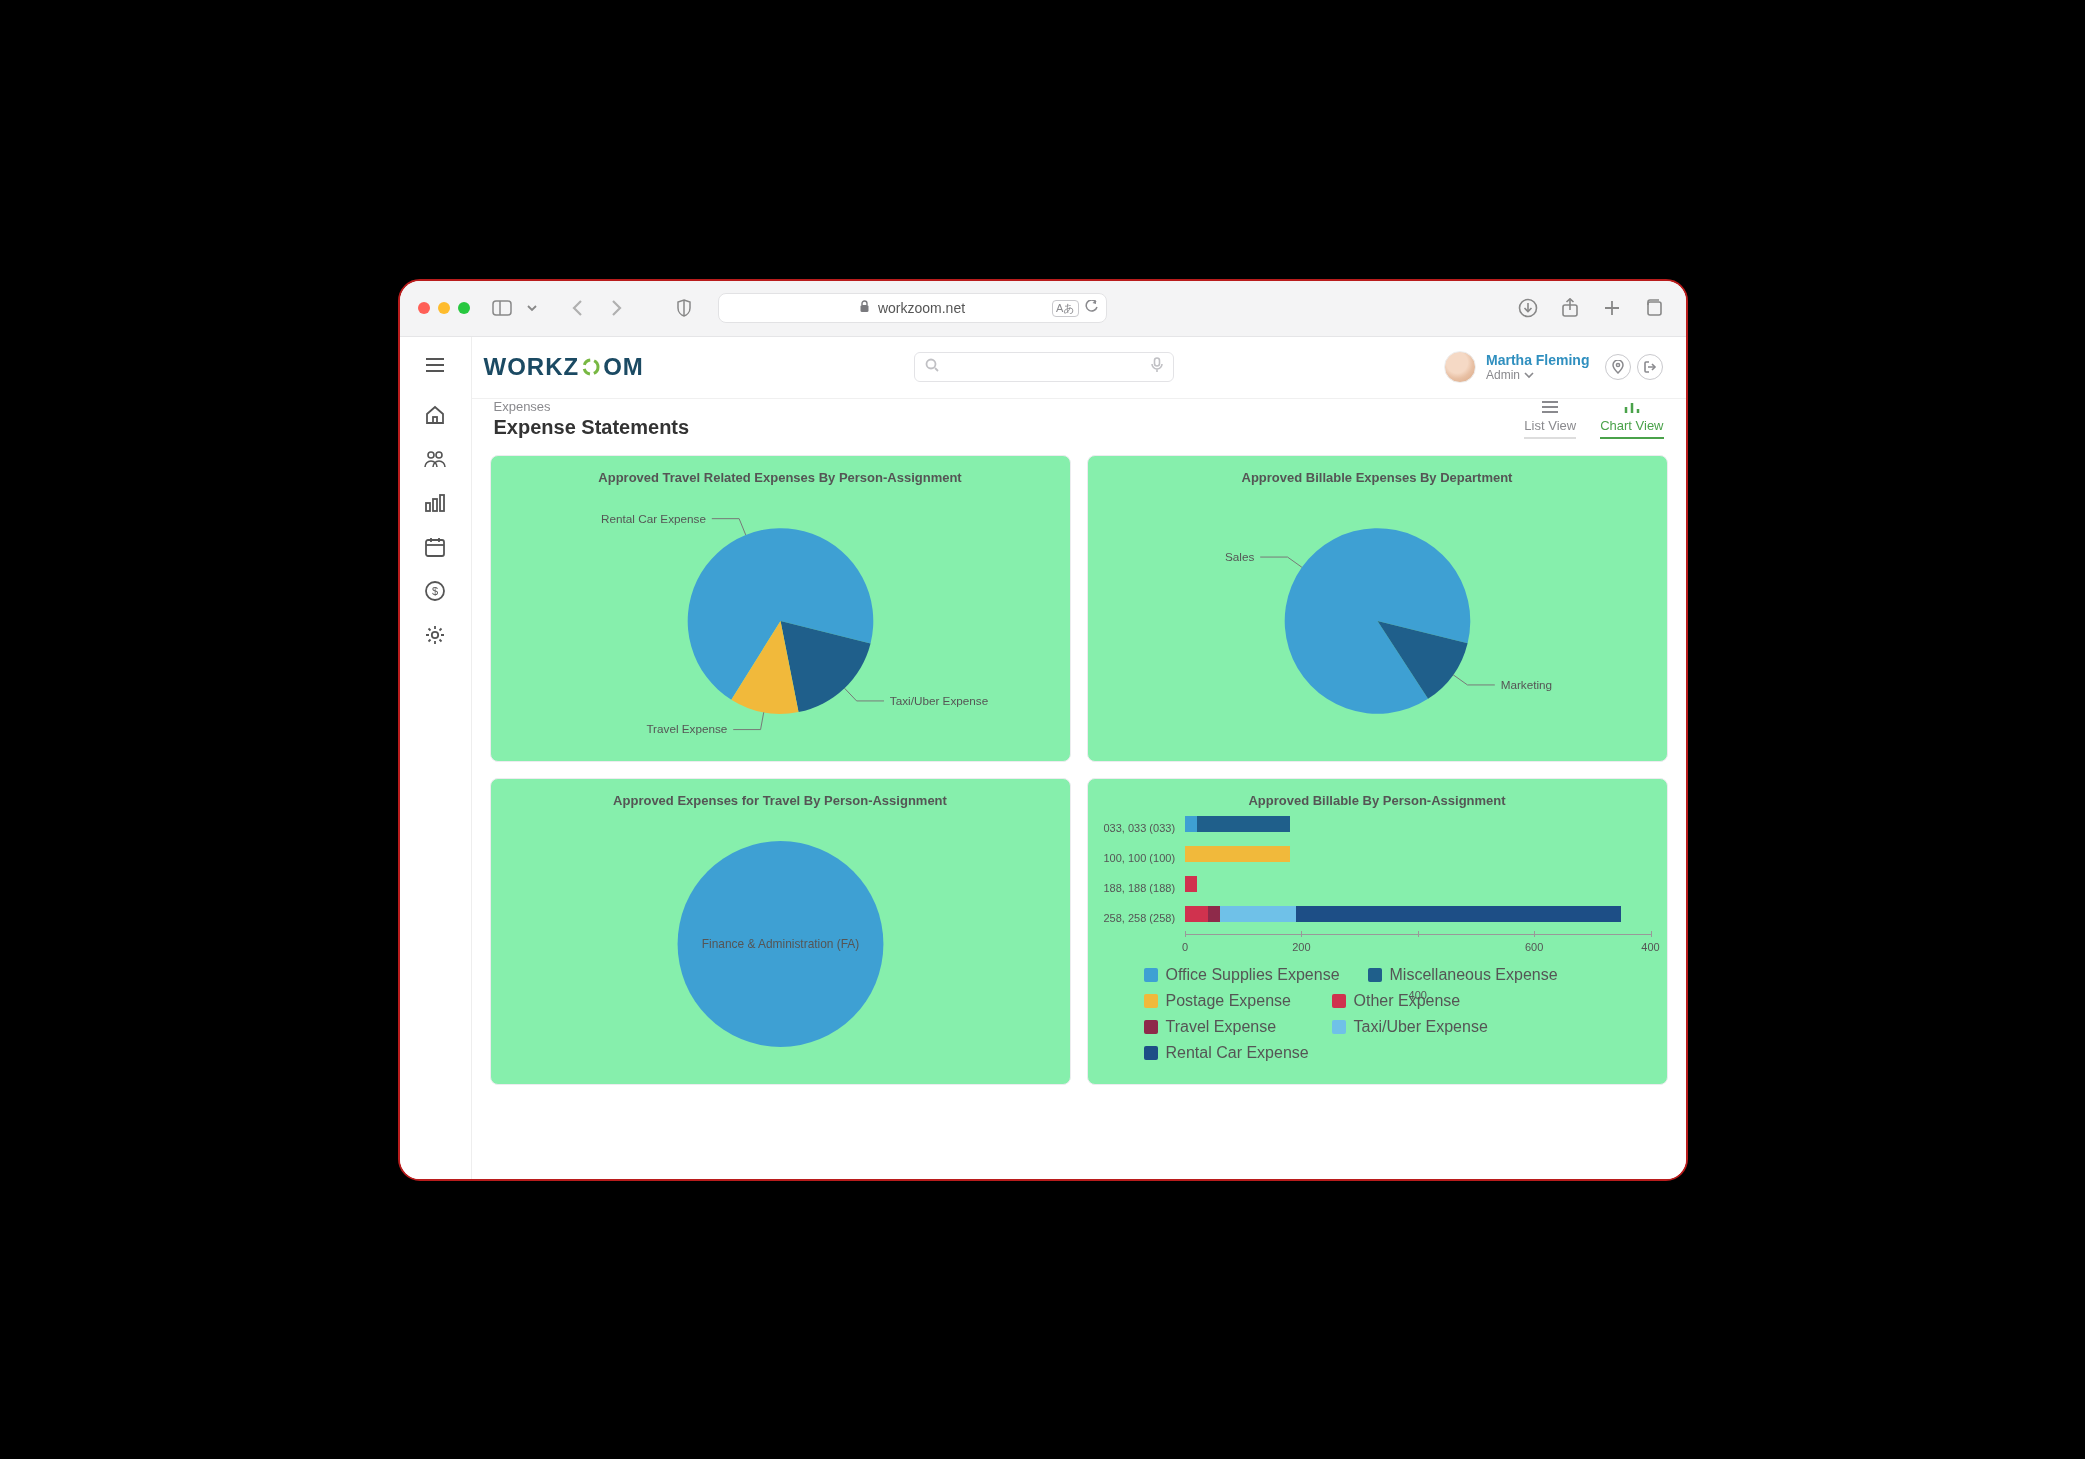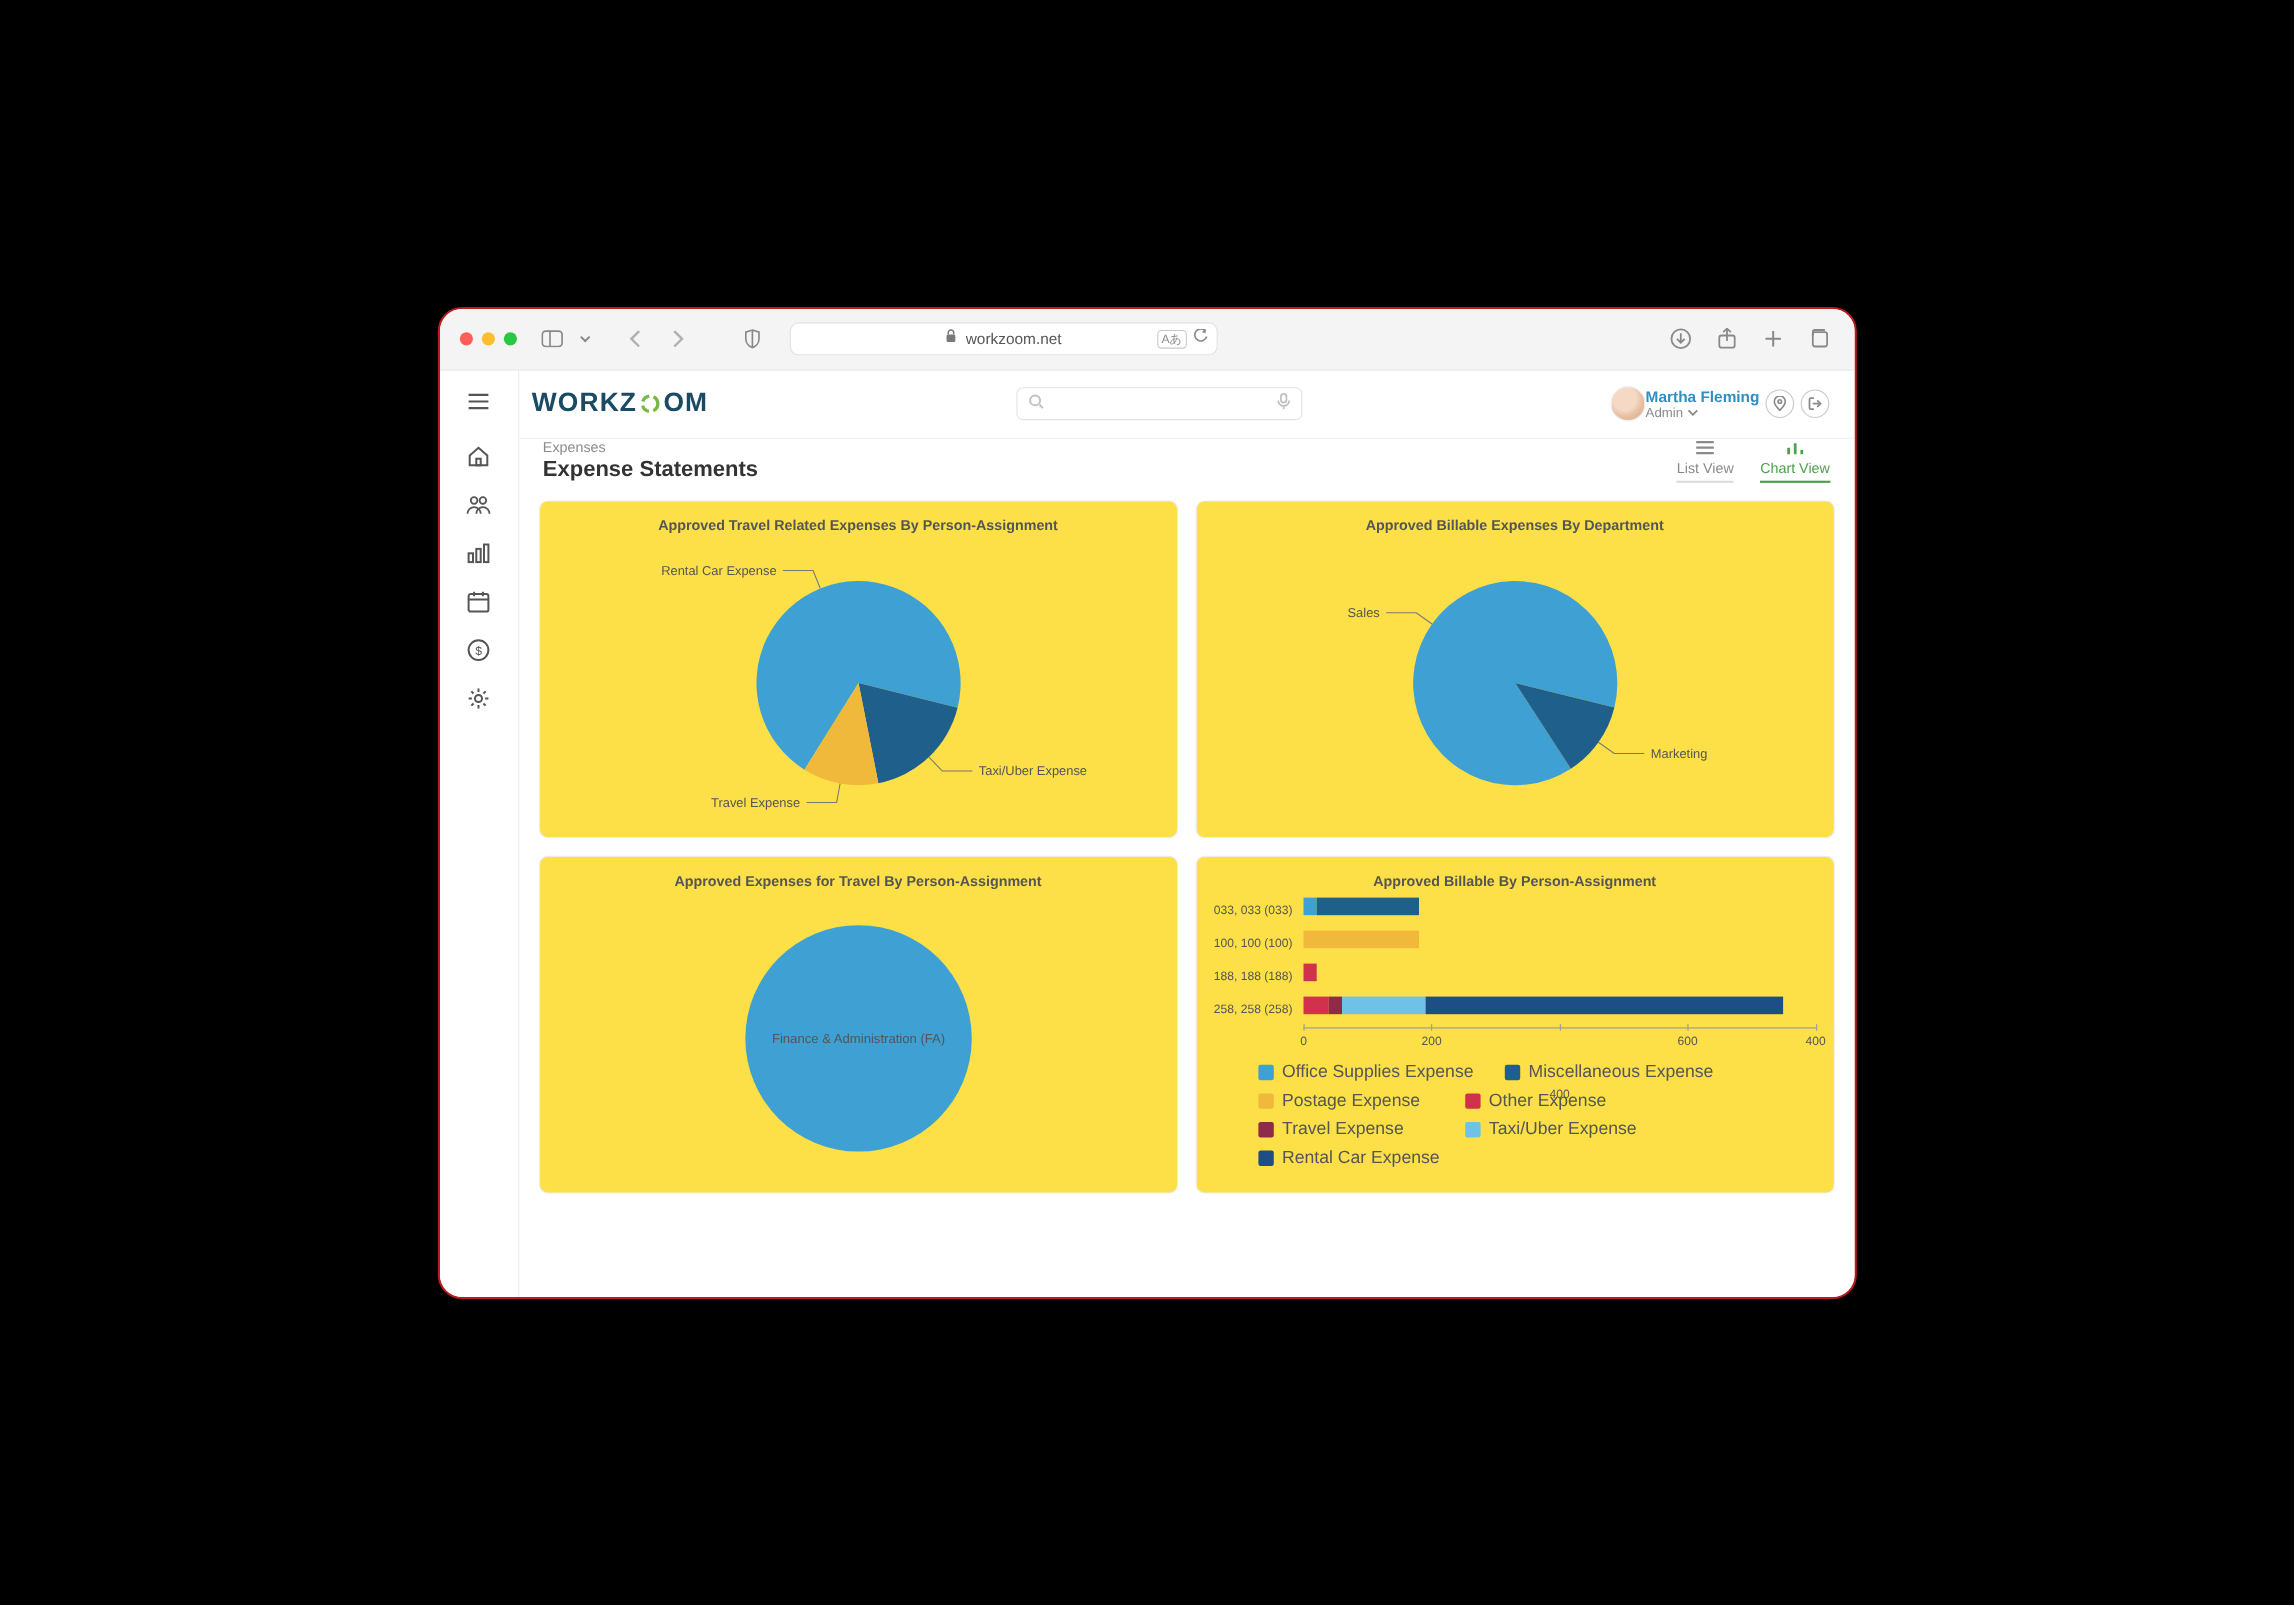--- a/index.html
+++ b/index.html
@@ -26,39 +26,39 @@
   .left-rail { width:72px; border-right:1px solid #eee; display:flex; flex-direction:column; align-items:center; padding-top:14px; gap:16px;}
   .rail-icon { width:28px; height:28px; display:flex; align-items:center; justify-content:center; color:#555; cursor:pointer;}
   .rail-icon svg { stroke:#555; }
   .hamburger { margin-bottom:6px;}
   .main { flex:1; display:flex; flex-direction:column; overflow:hidden;}
   .app-header { height:62px; display:flex; align-items:center; padding: 0 22px 0 8px; border-bottom:1px solid #f0f0f0;}
   .logo { display:flex; align-items:center; gap:2px; font-weight:800; letter-spacing:1px; font-size:24px; color:#1b4a63; margin-left:4px;}
   .logo .zoom-o { color:#78b843; position:relative; display:inline-flex;}
   .app-search { margin:0 auto; width:260px; height:30px; border:1px solid #e3e3e6; border-radius:6px; display:flex; align-items:center; padding:0 10px; gap:8px; color:#bbb;}
   .app-search input { border:none; outline:none; flex:1; font-size:13px;}
-  .user-block { display:flex; align-items:center; }
+  .user-block { display:flex; align-items:center; gap:10px;}
   .avatar { width:32px; height:32px; border-radius:50%; background: radial-gradient(circle at 40% 35%, #f5d9c5 0 40%, #e8c0a4 60%, #d9a783 100%); border:1px solid #eee;}
   .user-meta .uname { color:#2f8fbf; font-weight:700; font-size:14px;}
   .user-meta .urole { color:#8a8a8e; font-size:12px; display:flex; align-items:center; gap:4px;}
   .user-actions { display:flex; gap:6px; margin-left:6px;}
   .round-btn { width:26px; height:26px; border-radius:50%; border:1.5px solid #c9c9cd; display:flex; align-items:center; justify-content:center; color:#8a8a8e; cursor:pointer;}
   
   .page-head { padding: 0 22px 6px 22px; display:flex; align-items:flex-end; justify-content:space-between;}
   .breadcrumb { color:#8a8a8e; font-size:13px;}
   .page-title { font-size:20px; font-weight:700; color:#333; margin-top:2px;}
   .view-tabs { display:flex; gap:24px; align-items:center;}
   .view-tab { display:flex; flex-direction:column; align-items:center; gap:4px; padding-bottom:4px; color:#8a8a8e; font-size:13px; cursor:pointer; border-bottom:2px solid transparent;}
   .view-tab.active { color:#4aa24a; border-bottom-color:#4aa24a;}
   .view-tab.listv { border-bottom:2px solid #ddd; color:#8a8a8e;}
   .view-tab svg { stroke: currentColor; }
   
   .charts { flex:1; overflow:auto; padding: 10px 18px 18px 18px;}
   .grid2 { display:grid; grid-template-columns: 1fr 1fr; gap:16px;}
-  .card { border:1px solid #ececef; border-radius:8px; padding:14px 16px 10px 16px; background:#fde047;}
+  .card { border:1px solid #ececef; border-radius:8px; padding:14px 16px 10px 16px; background:#86efac;}
   .card-title { text-align:center; font-size:13px; font-weight:700; color:#555; margin-bottom:6px;}
   .pie-wrap { position:relative; height:260px; display:flex; align-items:center; justify-content:center;}
   
   .barchart { display:flex; gap:10px; }
   .bar-ylabels { display:flex; flex-direction:column; gap:10px; font-size:11px; color:#555; align-items:flex-end; padding-top:4px;}
   .bar-ylabels div { height:20px; line-height:20px;}
   .bar-area { flex:1; position:relative; }
   .bar-row { height:20px; margin-bottom:10px; display:flex; align-items:center;}
   .bar-seg { height:16px;}
   .axis { position:relative; height:22px; border-top:1px solid #999;}

